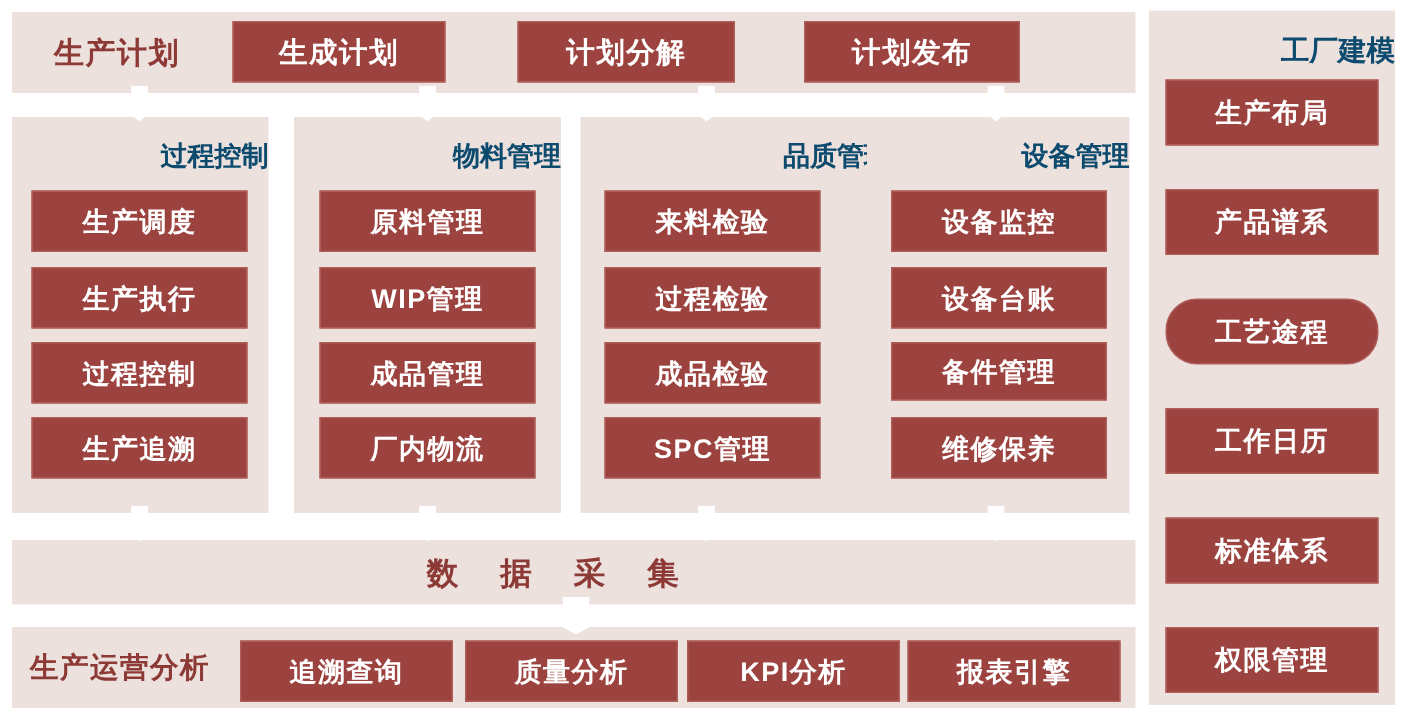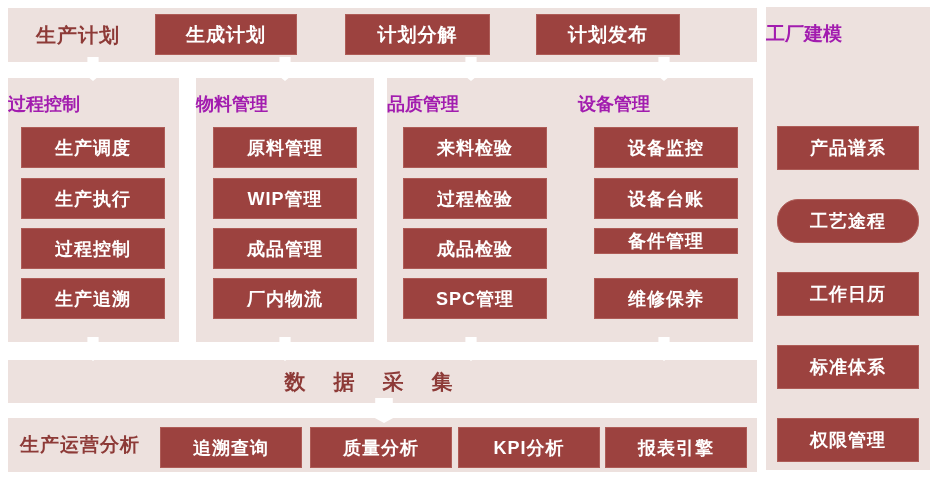--- a/index.html
+++ b/index.html
@@ -3,21 +3,21 @@
 <meta charset="utf-8">
 <style>
   html,body{margin:0;padding:0;background:#fff;}
   #stage{position:relative;width:937px;height:479px;background:#ffffff;overflow:hidden;
          font-family:"Liberation Sans","DejaVu Sans",sans-serif;font-weight:bold;}
   .panel{position:absolute;background:#EDE1DE;}
   .btn{position:absolute;background:#9C423F;border:1px solid #AE5C57;color:#fff;
        display:flex;align-items:center;justify-content:center;font-size:18px;
        box-sizing:border-box;letter-spacing:1px;}
   .maroon{color:#8D3A37;}
-  .title{position:absolute;left:0;right:0;text-align:left;color:#a21caf;font-size:18px;}
+  .title{position:absolute;left:0;right:0;text-align:right;color:#0c4a6e;font-size:18px;}
   .arrow{position:absolute;background:#ffffff;
          clip-path:polygon(30% 0,70% 0,70% 52%,100% 52%,50% 100%,0 52%,30% 52%);z-index:5;}
 </style>
 </head>
 <body>
 
 <div id="stage">
 
   <div class="panel" style="left:8px;top:8px;width:749px;height:54px;">
     <div class="maroon" style="position:absolute;left:28px;top:0;height:54px;display:flex;align-items:center;font-size:20px;letter-spacing:1px;">生产计划</div>
@@ -52,21 +52,21 @@
     <div class="btn" style="left:16px;top:49px;width:144px;height:41px;">来料检验</div>
     <div class="btn" style="left:16px;top:100px;width:144px;height:41px;">过程检验</div>
     <div class="btn" style="left:16px;top:150px;width:144px;height:41px;">成品检验</div>
     <div class="btn" style="left:16px;top:200px;width:144px;height:41px;">SPC管理</div>
   </div>
 
   <div class="panel" style="left:578px;top:78px;width:175px;height:264px;">
     <div class="title" style="top:14px;">设备管理</div>
     <div class="btn" style="left:16px;top:49px;width:144px;height:41px;">设备监控</div>
     <div class="btn" style="left:16px;top:100px;width:144px;height:41px;">设备台账</div>
-    <div class="btn" style="left:16px;top:150px;width:144px;height:26px;">备件管理</div>
+    <div class="btn" style="left:16px;top:150px;width:144px;height:39px;">备件管理</div>
     <div class="btn" style="left:16px;top:200px;width:144px;height:41px;">维修保养</div>
   </div>
 
   <div class="arrow" style="left:79px;top:337px;width:28px;height:24px;"></div>
   <div class="arrow" style="left:271px;top:337px;width:28px;height:24px;"></div>
   <div class="arrow" style="left:457px;top:337px;width:28px;height:24px;"></div>
   <div class="arrow" style="left:650px;top:337px;width:28px;height:24px;"></div>
 
   <div class="panel" style="left:8px;top:360px;width:749px;height:43px;display:flex;align-items:center;justify-content:center;">
     <span class="maroon" style="font-size:21px;letter-spacing:28px;">数据采集</span>
@@ -77,20 +77,21 @@
   <div class="panel" style="left:8px;top:418px;width:749px;height:54px;">
     <div class="maroon" style="position:absolute;left:12px;top:0;height:54px;display:flex;align-items:center;font-size:19px;letter-spacing:1px;">生产运营分析</div>
     <div class="btn" style="left:152px;top:9px;width:142px;height:41px;">追溯查询</div>
     <div class="btn" style="left:302px;top:9px;width:142px;height:41px;">质量分析</div>
     <div class="btn" style="left:450px;top:9px;width:142px;height:41px;">KPI分析</div>
     <div class="btn" style="left:597px;top:9px;width:142px;height:41px;">报表引擎</div>
   </div>
 
   <div class="panel" style="left:766px;top:7px;width:164px;height:463px;">
     <div class="title" style="top:14px;font-size:19px;">工厂建模</div>
+    <div class="btn" style="left:11px;top:46px;width:142px;height:44px;">生产布局</div>
     <div class="btn" style="left:11px;top:119px;width:142px;height:44px;">产品谱系</div>
     <div class="btn" style="left:11px;top:192px;width:142px;height:44px;border-radius:21px;">工艺途程</div>
     <div class="btn" style="left:11px;top:265px;width:142px;height:44px;">工作日历</div>
     <div class="btn" style="left:11px;top:338px;width:142px;height:44px;">标准体系</div>
     <div class="btn" style="left:11px;top:411px;width:142px;height:44px;">权限管理</div>
   </div>
 
 </div>
 
 </body></html>

